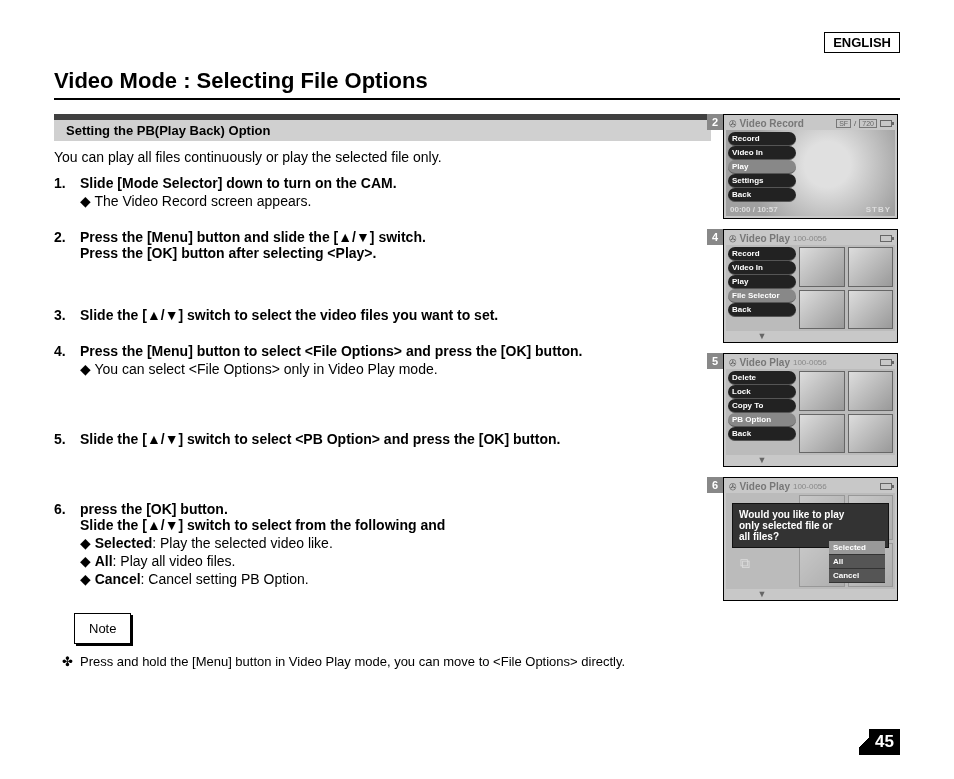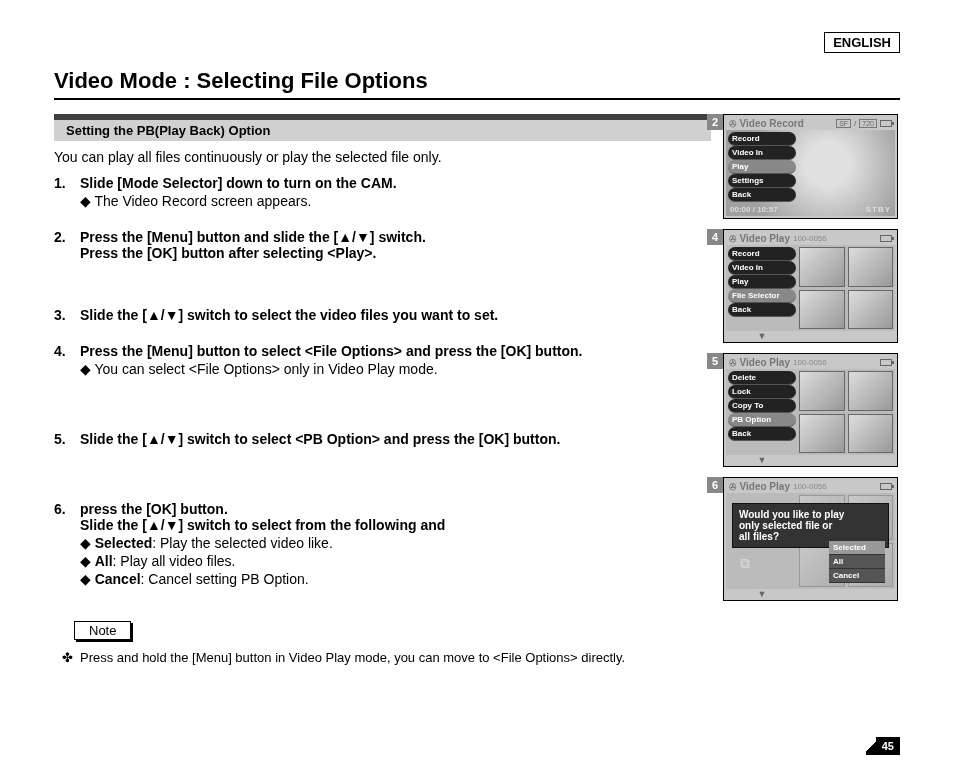--- a/index.html
+++ b/index.html
@@ -53,35 +53,35 @@
       left: 0;
       font-weight: bold;
     }
     .step-main { font-weight: bold; }
     .step-sub { font-weight: normal; margin-top: 2px; }
     .diamond::before { content: "◆ "; }
     .note-box {
       display: inline-block;
       border: 1px solid #000;
       box-shadow: 2px 2px 0 #000;
-      padding: 1px 14px;
+      padding: 7px 14px;
       font-size: 13px;
-      margin-top: 14px;
+      margin-top: 6px;
       margin-left: 20px;
     }
     .note-text { font-size: 13px; margin-top: 10px; padding-left: 26px; position: relative; }
     .note-text::before { content: "✤"; position: absolute; left: 8px; }
     .page-num {
       position: absolute;
       bottom: 24px;
       right: 54px;
       background: #000;
       color: #fff;
       font-weight: bold;
-      font-size: 11px;
+      font-size: 17px;
       padding: 3px 6px;
     }
     .page-num::before {
       content: "";
       position: absolute;
       left: -10px; top: 0; bottom: 0;
       width: 10px;
       background: linear-gradient(135deg, transparent 50%, #000 50%);
     }
     

